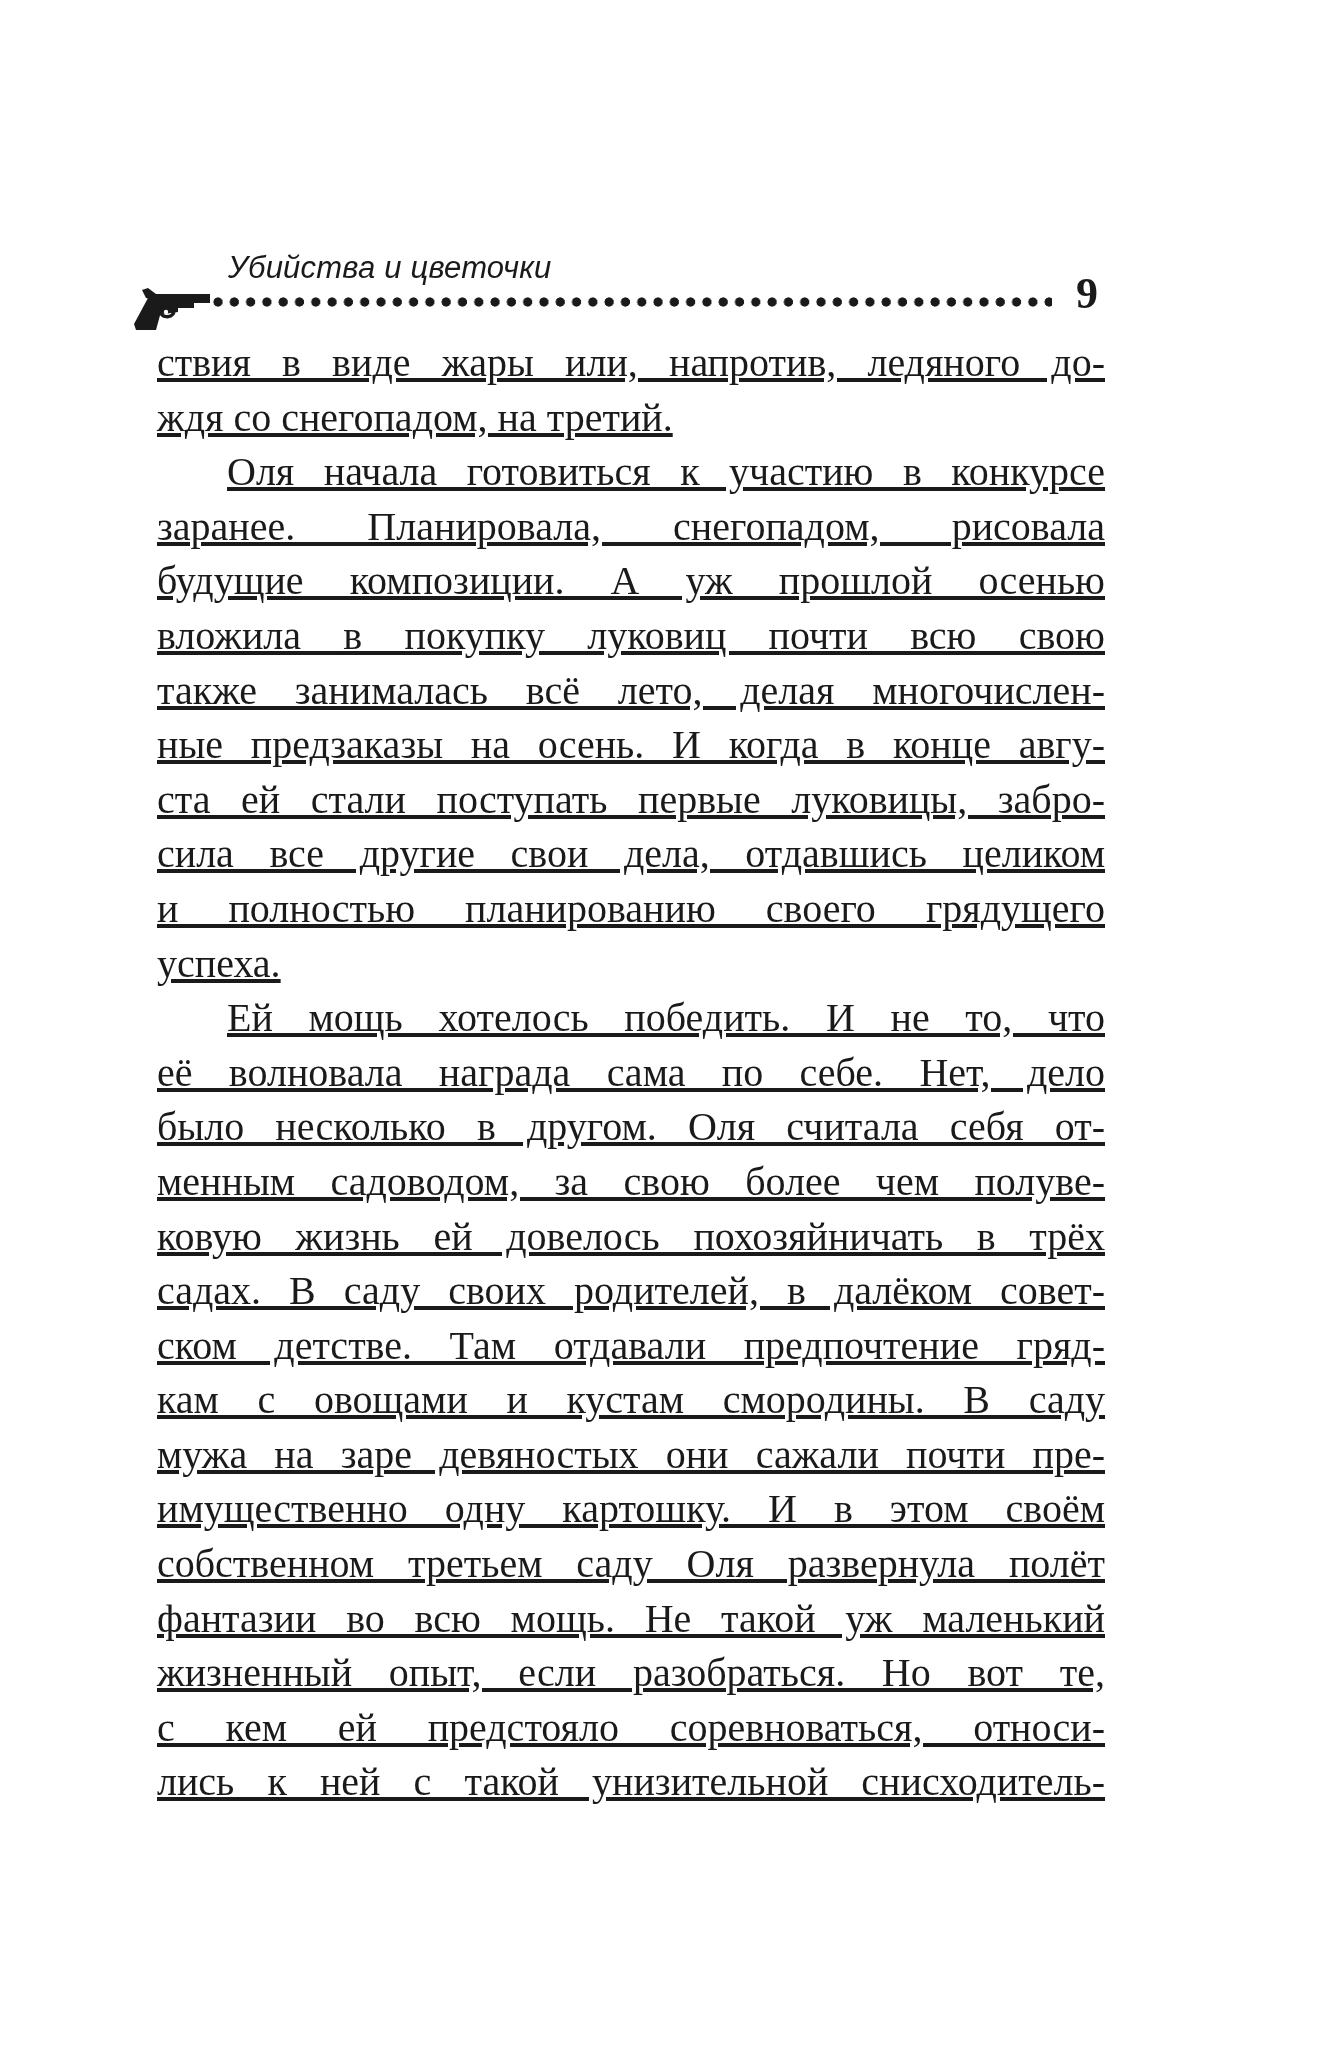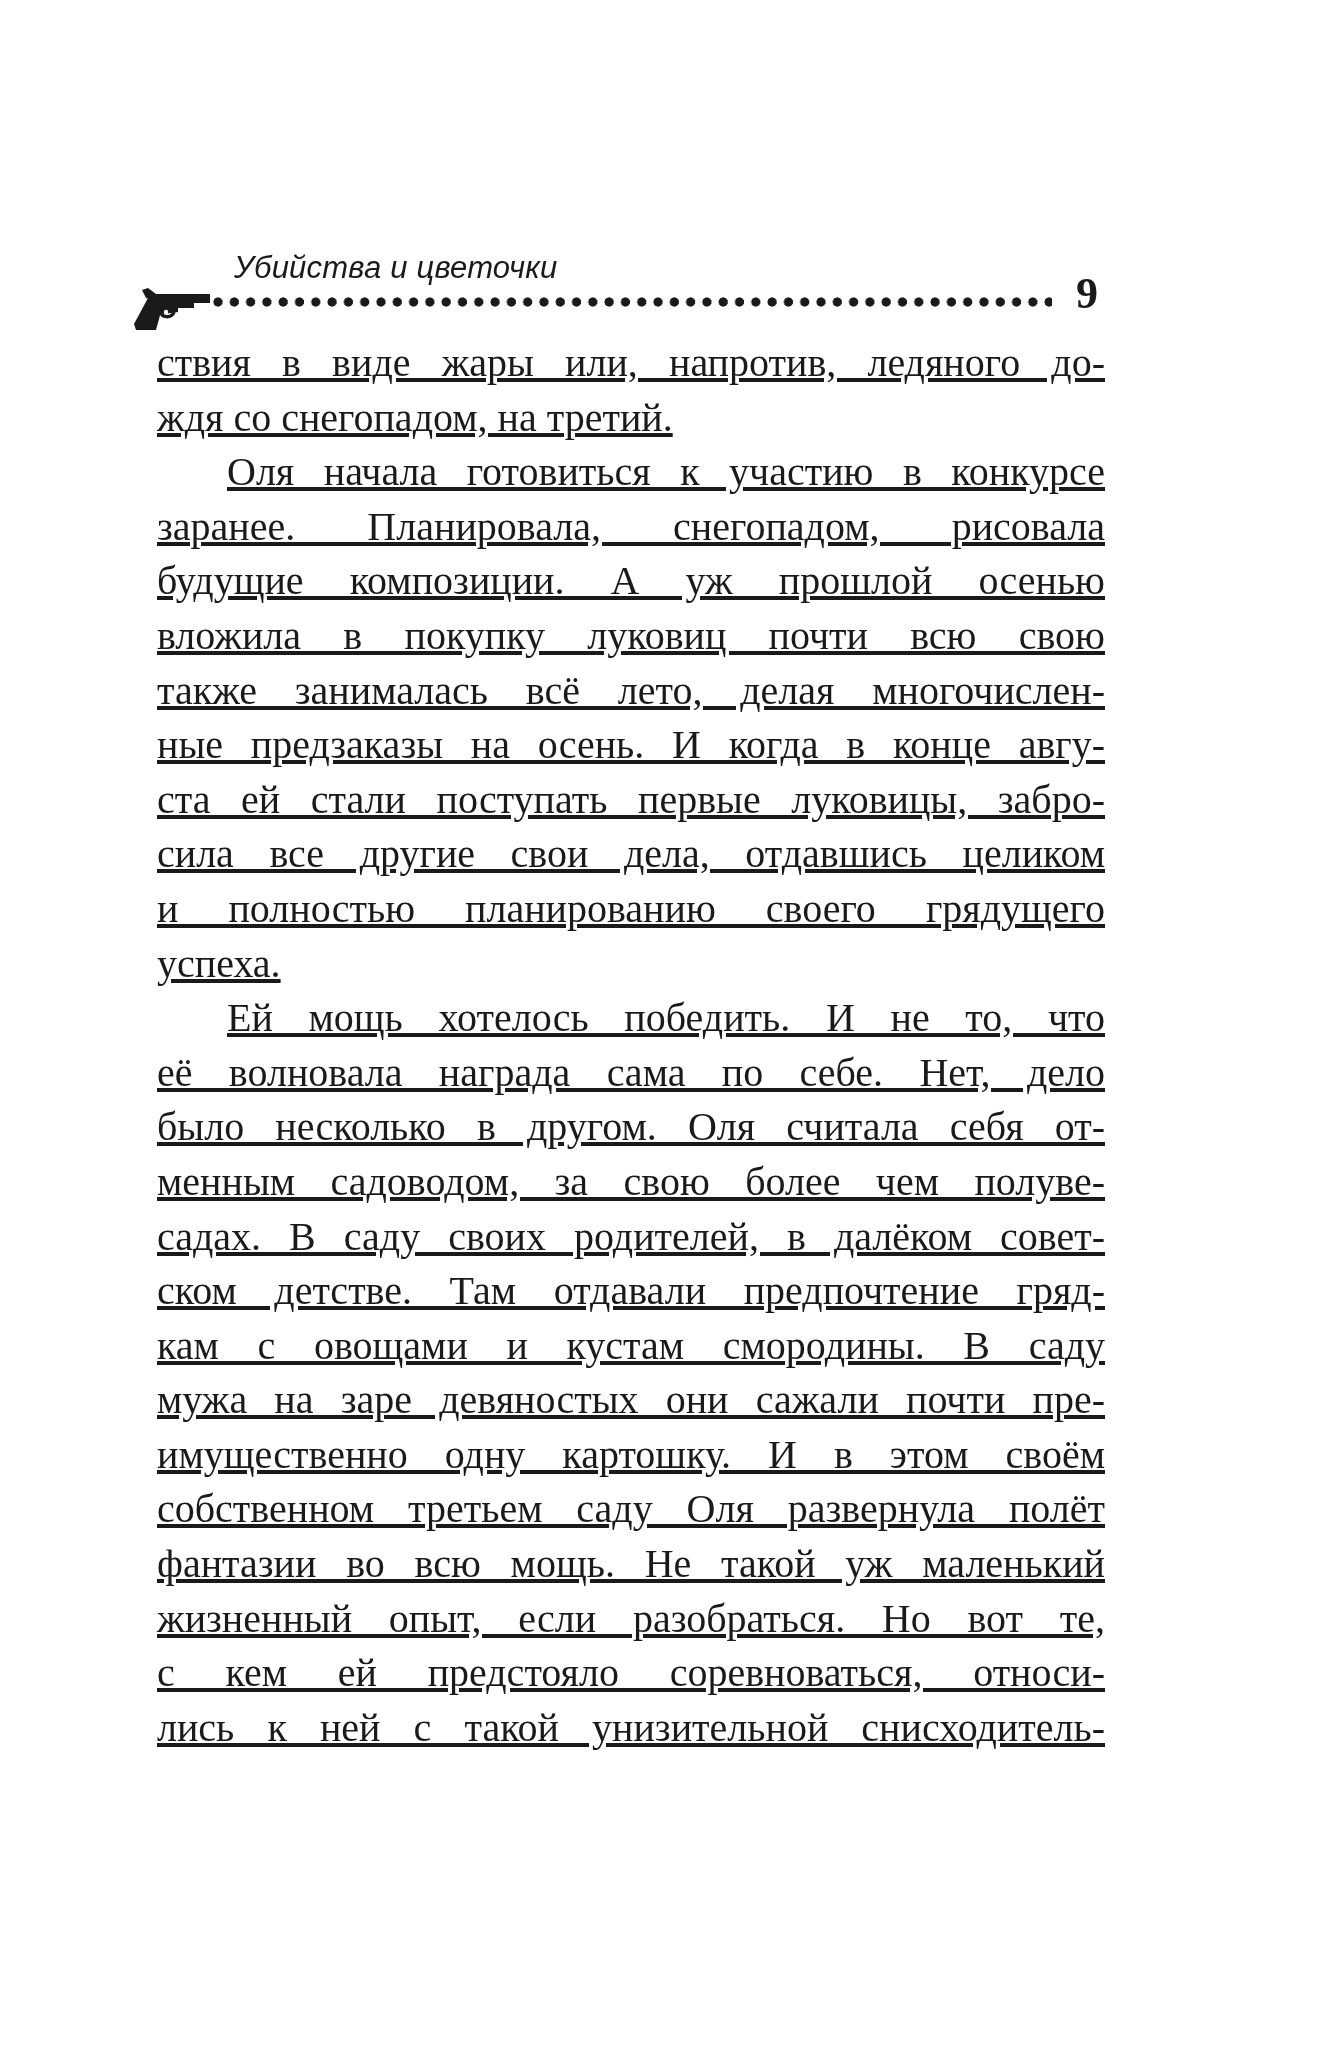--- a/index.html
+++ b/index.html
@@ -16,21 +16,21 @@
   }
   .running-head {
     position: absolute;
     left: 0;
     top: 0;
     width: 1323px;
     height: 340px;
   }
   .book-title {
     position: absolute;
-    left: 234px;
+    left: 228px;
     top: 250px;
     font-family: "Liberation Sans", sans-serif;
     font-style: italic;
     font-size: 31px;
     line-height: 36px;
     color: #1a1a1a;
     letter-spacing: 0.2px;
     white-space: nowrap;
   }
   .gun-icon {
@@ -126,20 +126,21 @@
     <span class="line">ста ей стали поступать первые луковицы, забро-</span>
     <span class="line">сила все другие свои дела, отдавшись целиком</span>
     <span class="line">и полностью планированию своего грядущего</span>
     <span class="line last">успеха.</span>
   </div>
   <div>
     <span class="line indent">Ей мощь хотелось победить. И не то, что</span>
     <span class="line">её волновала награда сама по себе. Нет, дело</span>
     <span class="line">было несколько в другом. Оля считала себя от-</span>
     <span class="line">менным садоводом, за свою более чем полуве-</span>
+    <span class="line">ковую жизнь ей довелось похозяйничать в трёх</span>
     <span class="line">садах. В саду своих родителей, в далёком совет-</span>
     <span class="line">ском детстве. Там отдавали предпочтение гряд-</span>
     <span class="line">кам с овощами и кустам смородины. В саду</span>
     <span class="line">мужа на заре девяностых они сажали почти пре-</span>
     <span class="line">имущественно одну картошку. И в этом своём</span>
     <span class="line">собственном третьем саду Оля развернула полёт</span>
     <span class="line">фантазии во всю мощь. Не такой уж маленький</span>
     <span class="line">жизненный опыт, если разобраться. Но вот те,</span>
     <span class="line">с кем ей предстояло соревноваться, относи-</span>
     <span class="line">лись к ней с такой унизительной снисходитель-</span>

